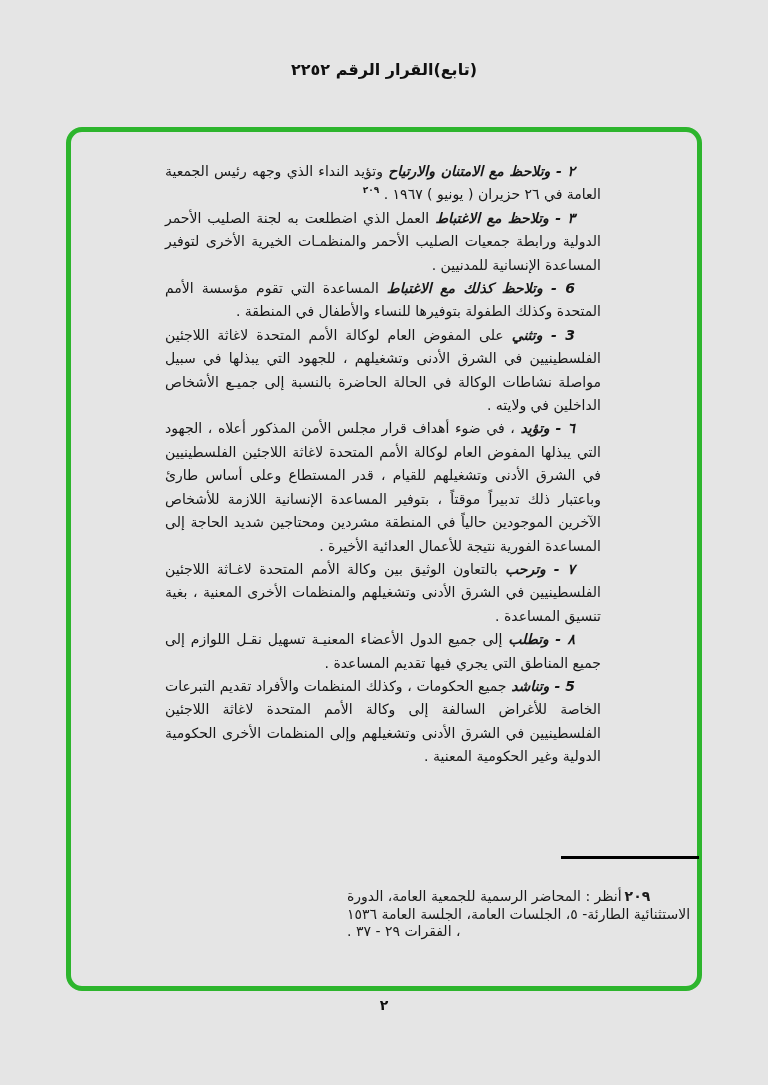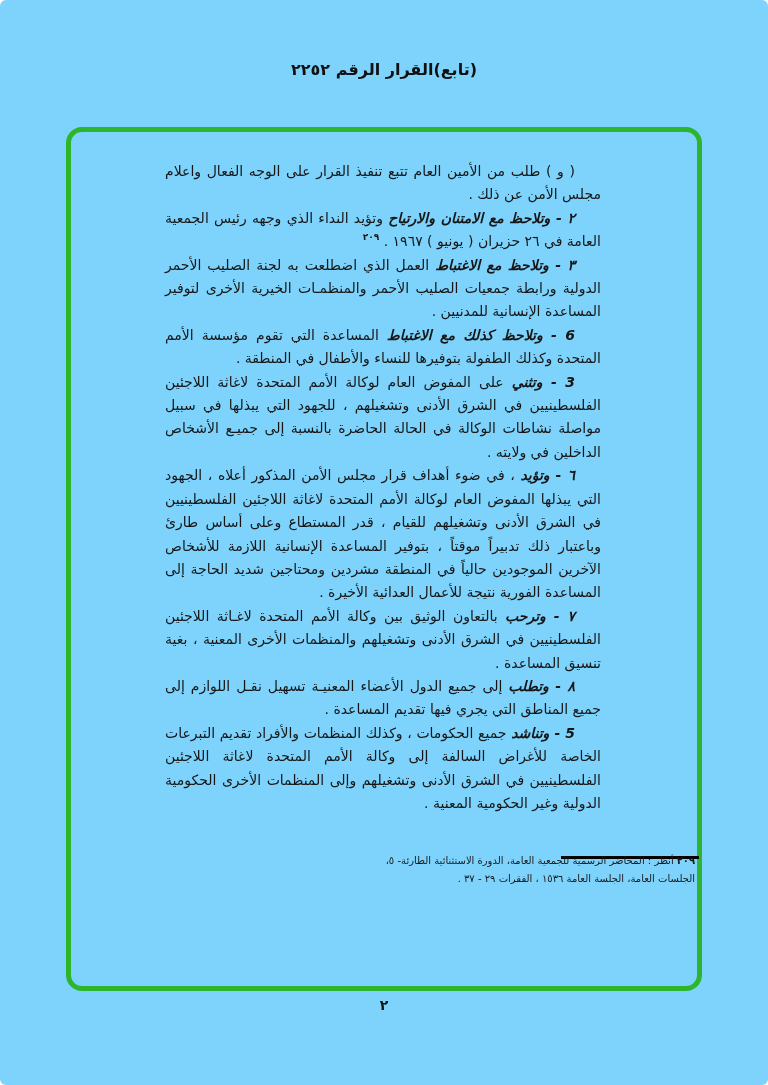--- a/index.html
+++ b/index.html
@@ -1,19 +1,19 @@
 <!DOCTYPE html>
 <html lang="ar" dir="rtl" style="--frame_green: #2db52d;"><head>
 <meta charset="utf-8">
 <style>
   * { margin:0; padding:0; box-sizing:border-box; }
   html,body { width:768px; height:1085px; background:#ffffff; overflow:hidden; }
   body { font-family:"DejaVu Sans", sans-serif; color:#141414; position:relative; }
 
-  .page { position:absolute; inset:0; background:#7dd3fc;border-radius:6px; }
+  .page { position:absolute; inset:0; background:#e5e5e5; }
 
   .doc-header { position:absolute; top:60px; left:0; width:100%; text-align:center; direction:rtl; }
   .doc-title { font-size:16px; font-weight:bold; color:#101010; }
   .doc-citation { margin-top:13px; font-size:9.5px; font-weight:bold; color:#1c1c1c; letter-spacing:0.2px; padding:0 40px; white-space:nowrap; }
 
   .frame {
     position:absolute; left:66px; top:127px; width:636px; height:864px;
     border:5px solid var(--frame_green, #2db52d);
     border-radius:16px;
     background:transparent;
@@ -23,41 +23,40 @@
     position:absolute; top:28px; right:96px; width:436px;
     direction:rtl; text-align:justify;
     font-size:14px; line-height:23.4px; color:#161616;
   }
   .para { text-indent:26px; margin:0; }
   .para b { font-weight:bold;font-style:italic; }
   .fnref { font-size:9px; vertical-align:super; line-height:0; font-weight:bold; }
 
   .footnote-rule { position:absolute; top:724px; right:-2px; width:138px; height:3px; background:#000; }
   .footnote {
-    position:absolute; top:720px; right:2px; width:348px;
-    direction:rtl; text-align:right;
-    font-size:10px; line-height:17.5px; color:#1a1a1a;
+    position:absolute; top:756px; right:2px; width:348px;
+    direction:rtl; text-align:left;
+    font-size:14px; line-height:17.5px; color:#1a1a1a;
   }
   .footnote b { font-weight:bold; margin-left:3px; }
 
   .page-number { position:absolute; top:997px; left:0; width:100%; text-align:center; font-size:14px; font-weight:bold; color:#101010; }
 </style>
 </head>
 <body>
 
 <div class="page">
 
   <header class="doc-header">
     <div class="doc-title">(تابع)القرار الرقم ٢٢٥٢</div>
   </header>
 
   <div class="frame">
 
     <div class="text-column">
-      <p class="para"><b></b><span>( و ) طلب من الأمين العام تتبع تنفيذ القرار على الوجه الفعال واعلام مجلس الأمن عن ذلك .</span></p>
       <p class="para"><b>٢ - وتلاحظ مع الامتنان والارتياح</b><span> وتؤيد النداء الذي وجهه رئيس الجمعية العامة في ٢٦ حزيران ( يونيو ) ١٩٦٧ .</span> <sup class="fnref">٢٠٩</sup></p>
       <p class="para"><b>٣ - وتلاحظ مع الاغتباط</b><span> العمل الذي اضطلعت به لجنة الصليب الأحمر الدولية ورابطة جمعيات الصليب الأحمر والمنظمـات الخيرية الأخرى لتوفير المساعدة الإنسانية للمدنيين .</span></p>
       <p class="para"><b>6 - وتلاحظ كذلك مع الاغتباط</b><span> المساعدة التي تقوم مؤسسة الأمم المتحدة وكذلك الطفولة بتوفيرها للنساء والأطفال في المنطقة .</span></p>
       <p class="para"><b>3 - وتثني</b><span> على المفوض العام لوكالة الأمم المتحدة لاغاثة اللاجئين الفلسطينيين في الشرق الأدنى وتشغيلهم ، للجهود التي يبذلها في سبيل مواصلة نشاطات الوكالة في الحالة الحاضرة بالنسبة إلى جميـع الأشخاص الداخلين في ولايته .</span></p>
       <p class="para"><b>٦ - وتؤيد</b><span> ، في ضوء أهداف قرار مجلس الأمن المذكور أعلاه ، الجهود التي يبذلها المفوض العام لوكالة الأمم المتحدة لاغاثة اللاجئين الفلسطينيين في الشرق الأدنى وتشغيلهم للقيام ، قدر المستطاع وعلى أساس طارئ وباعتبار ذلك تدبيراً موقتاً ، بتوفير المساعدة الإنسانية اللازمة للأشخاص الآخرين الموجودين حالياً في المنطقة مشردين ومحتاجين شديد الحاجة إلى المساعدة الفورية نتيجة للأعمال العدائية الأخيرة .</span></p>
       <p class="para"><b>٧ - وترحب</b><span> بالتعاون الوثيق بين وكالة الأمم المتحدة لاغـاثة اللاجئين الفلسطينيين في الشرق الأدنى وتشغيلهم والمنظمات الأخرى المعنية ، بغية تنسيق المساعدة .</span></p>
       <p class="para"><b>٨ - وتطلب</b><span> إلى جميع الدول الأعضاء المعنيـة تسهيل نقـل اللوازم إلى جميع المناطق التي يجري فيها تقديم المساعدة .</span></p>
       <p class="para"><b>5 - وتناشد</b><span> جميع الحكومات ، وكذلك المنظمات والأفراد تقديم التبرعات الخاصة للأغراض السالفة إلى وكالة الأمم المتحدة لاغاثة اللاجئين الفلسطينيين في الشرق الأدنى وتشغيلهم وإلى المنظمات الأخرى الحكومية الدولية وغير الحكومية المعنية .</span></p>
     </div>
 

